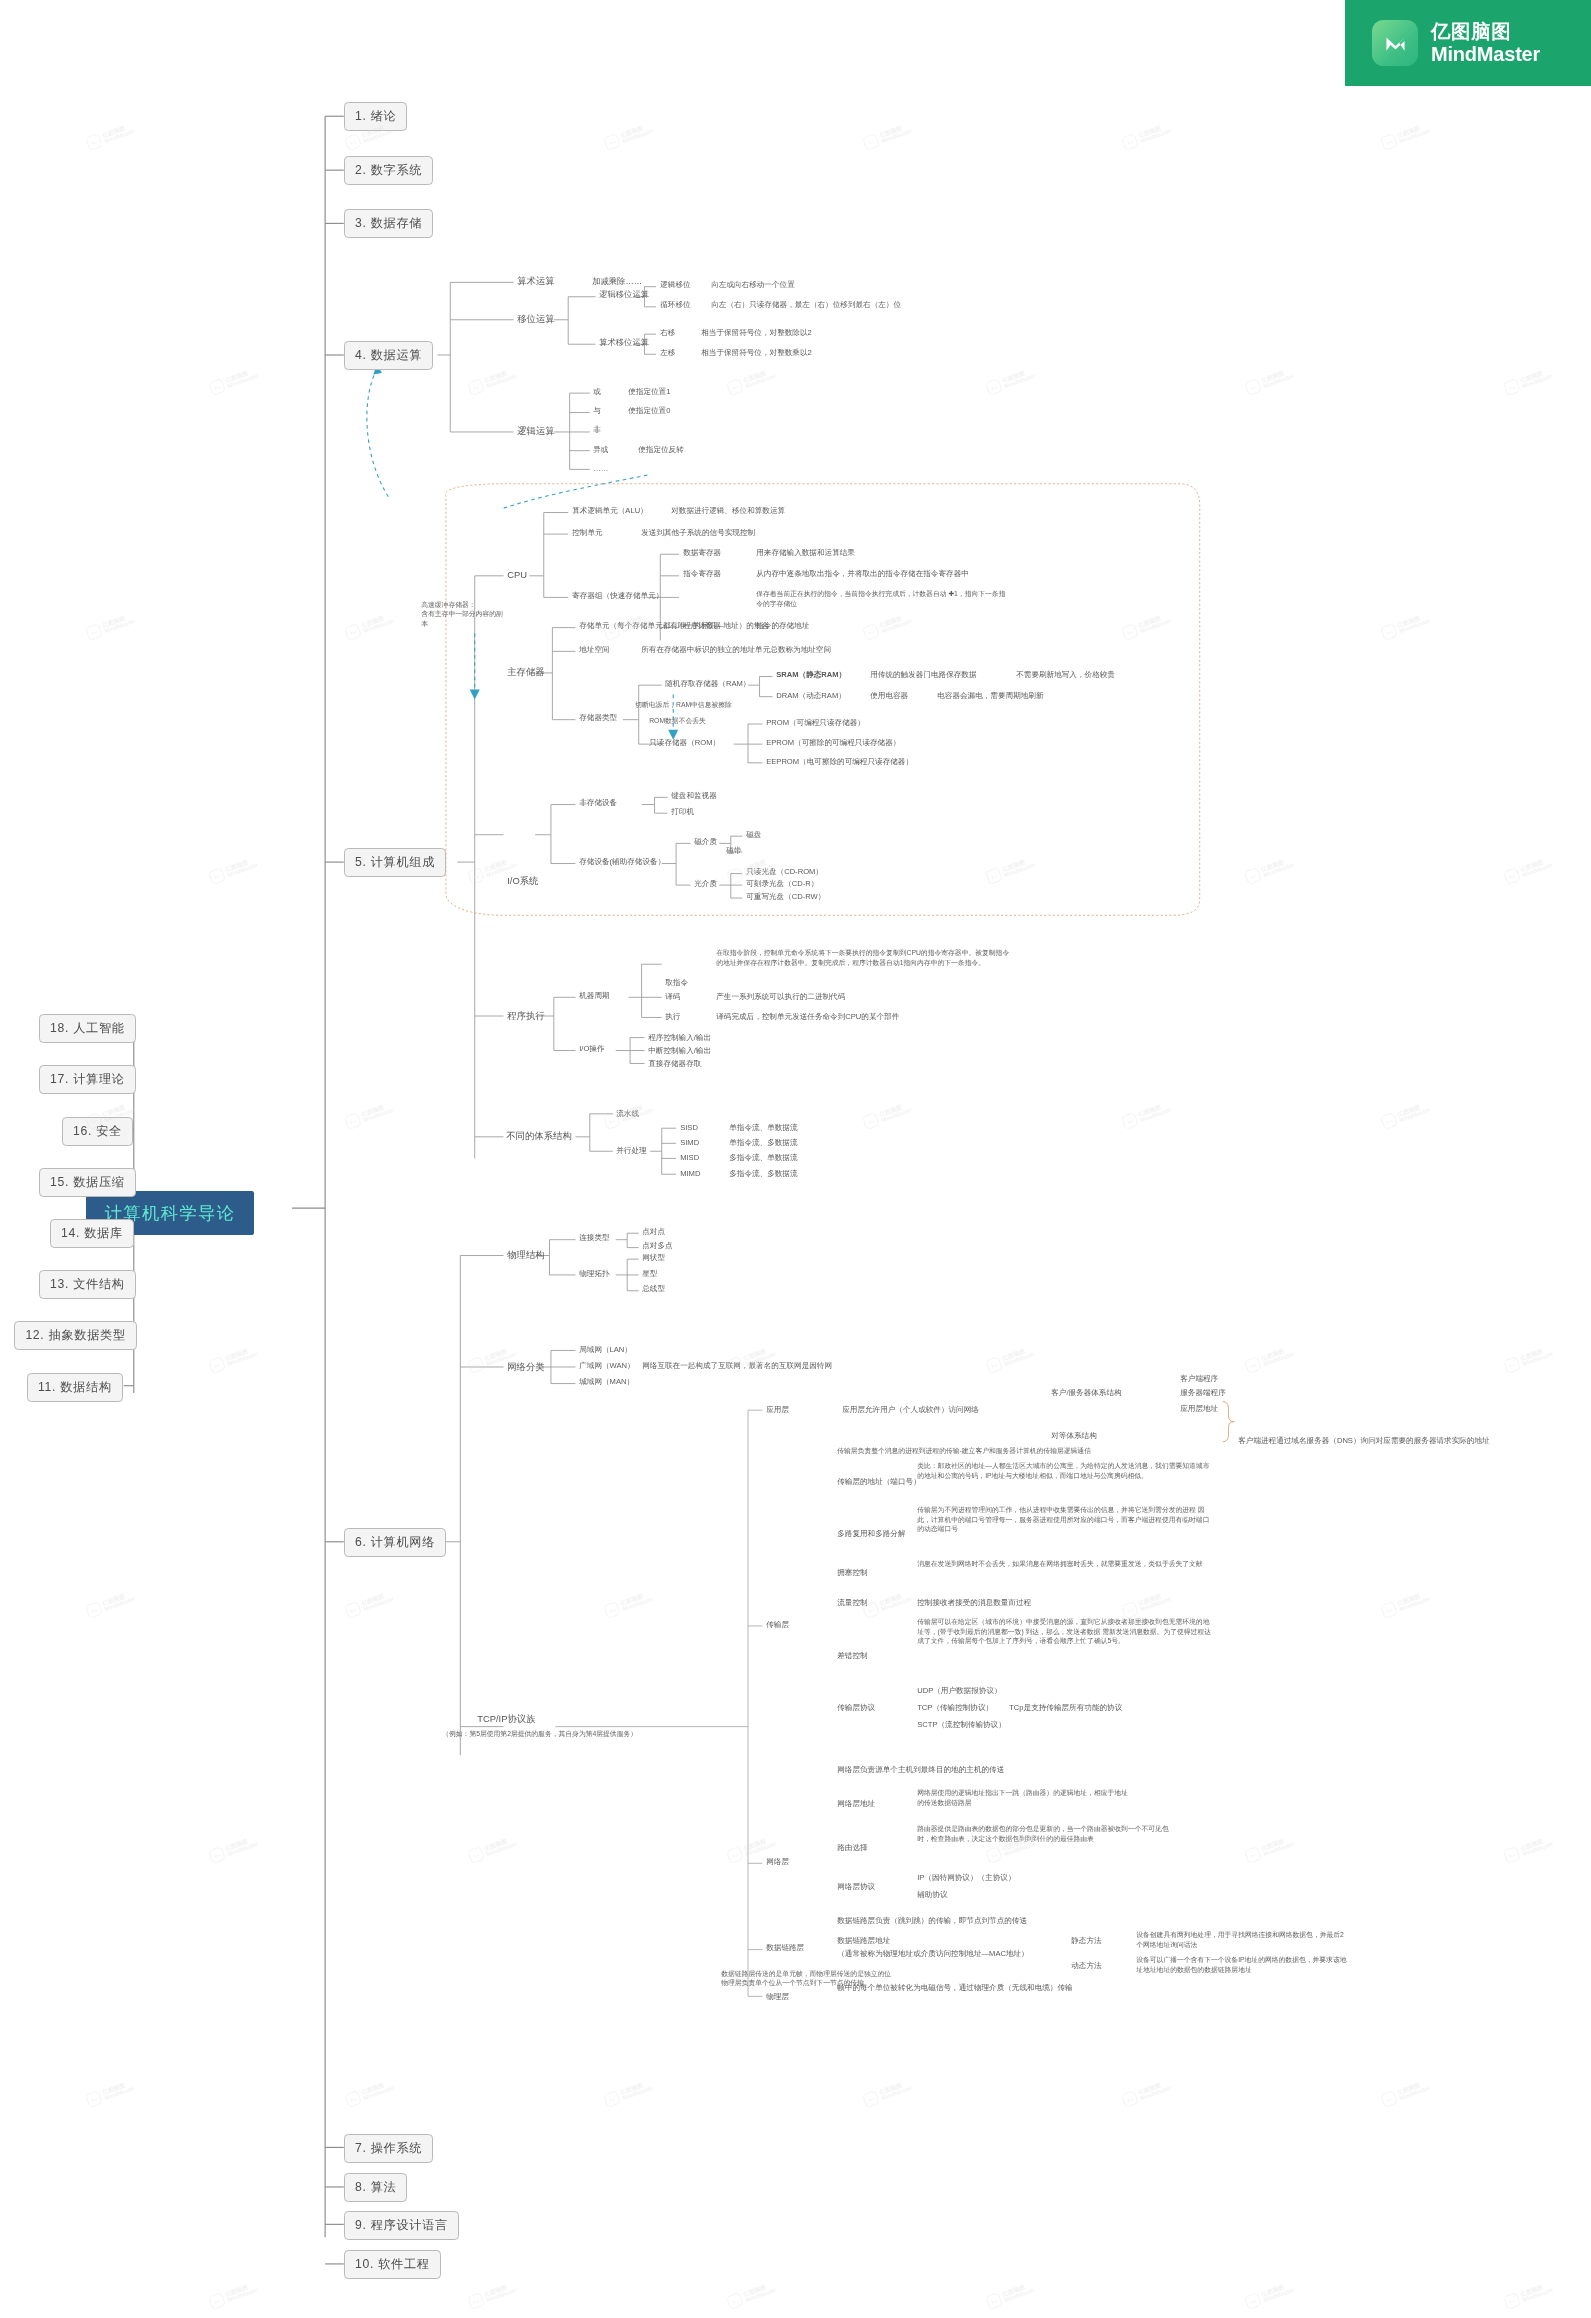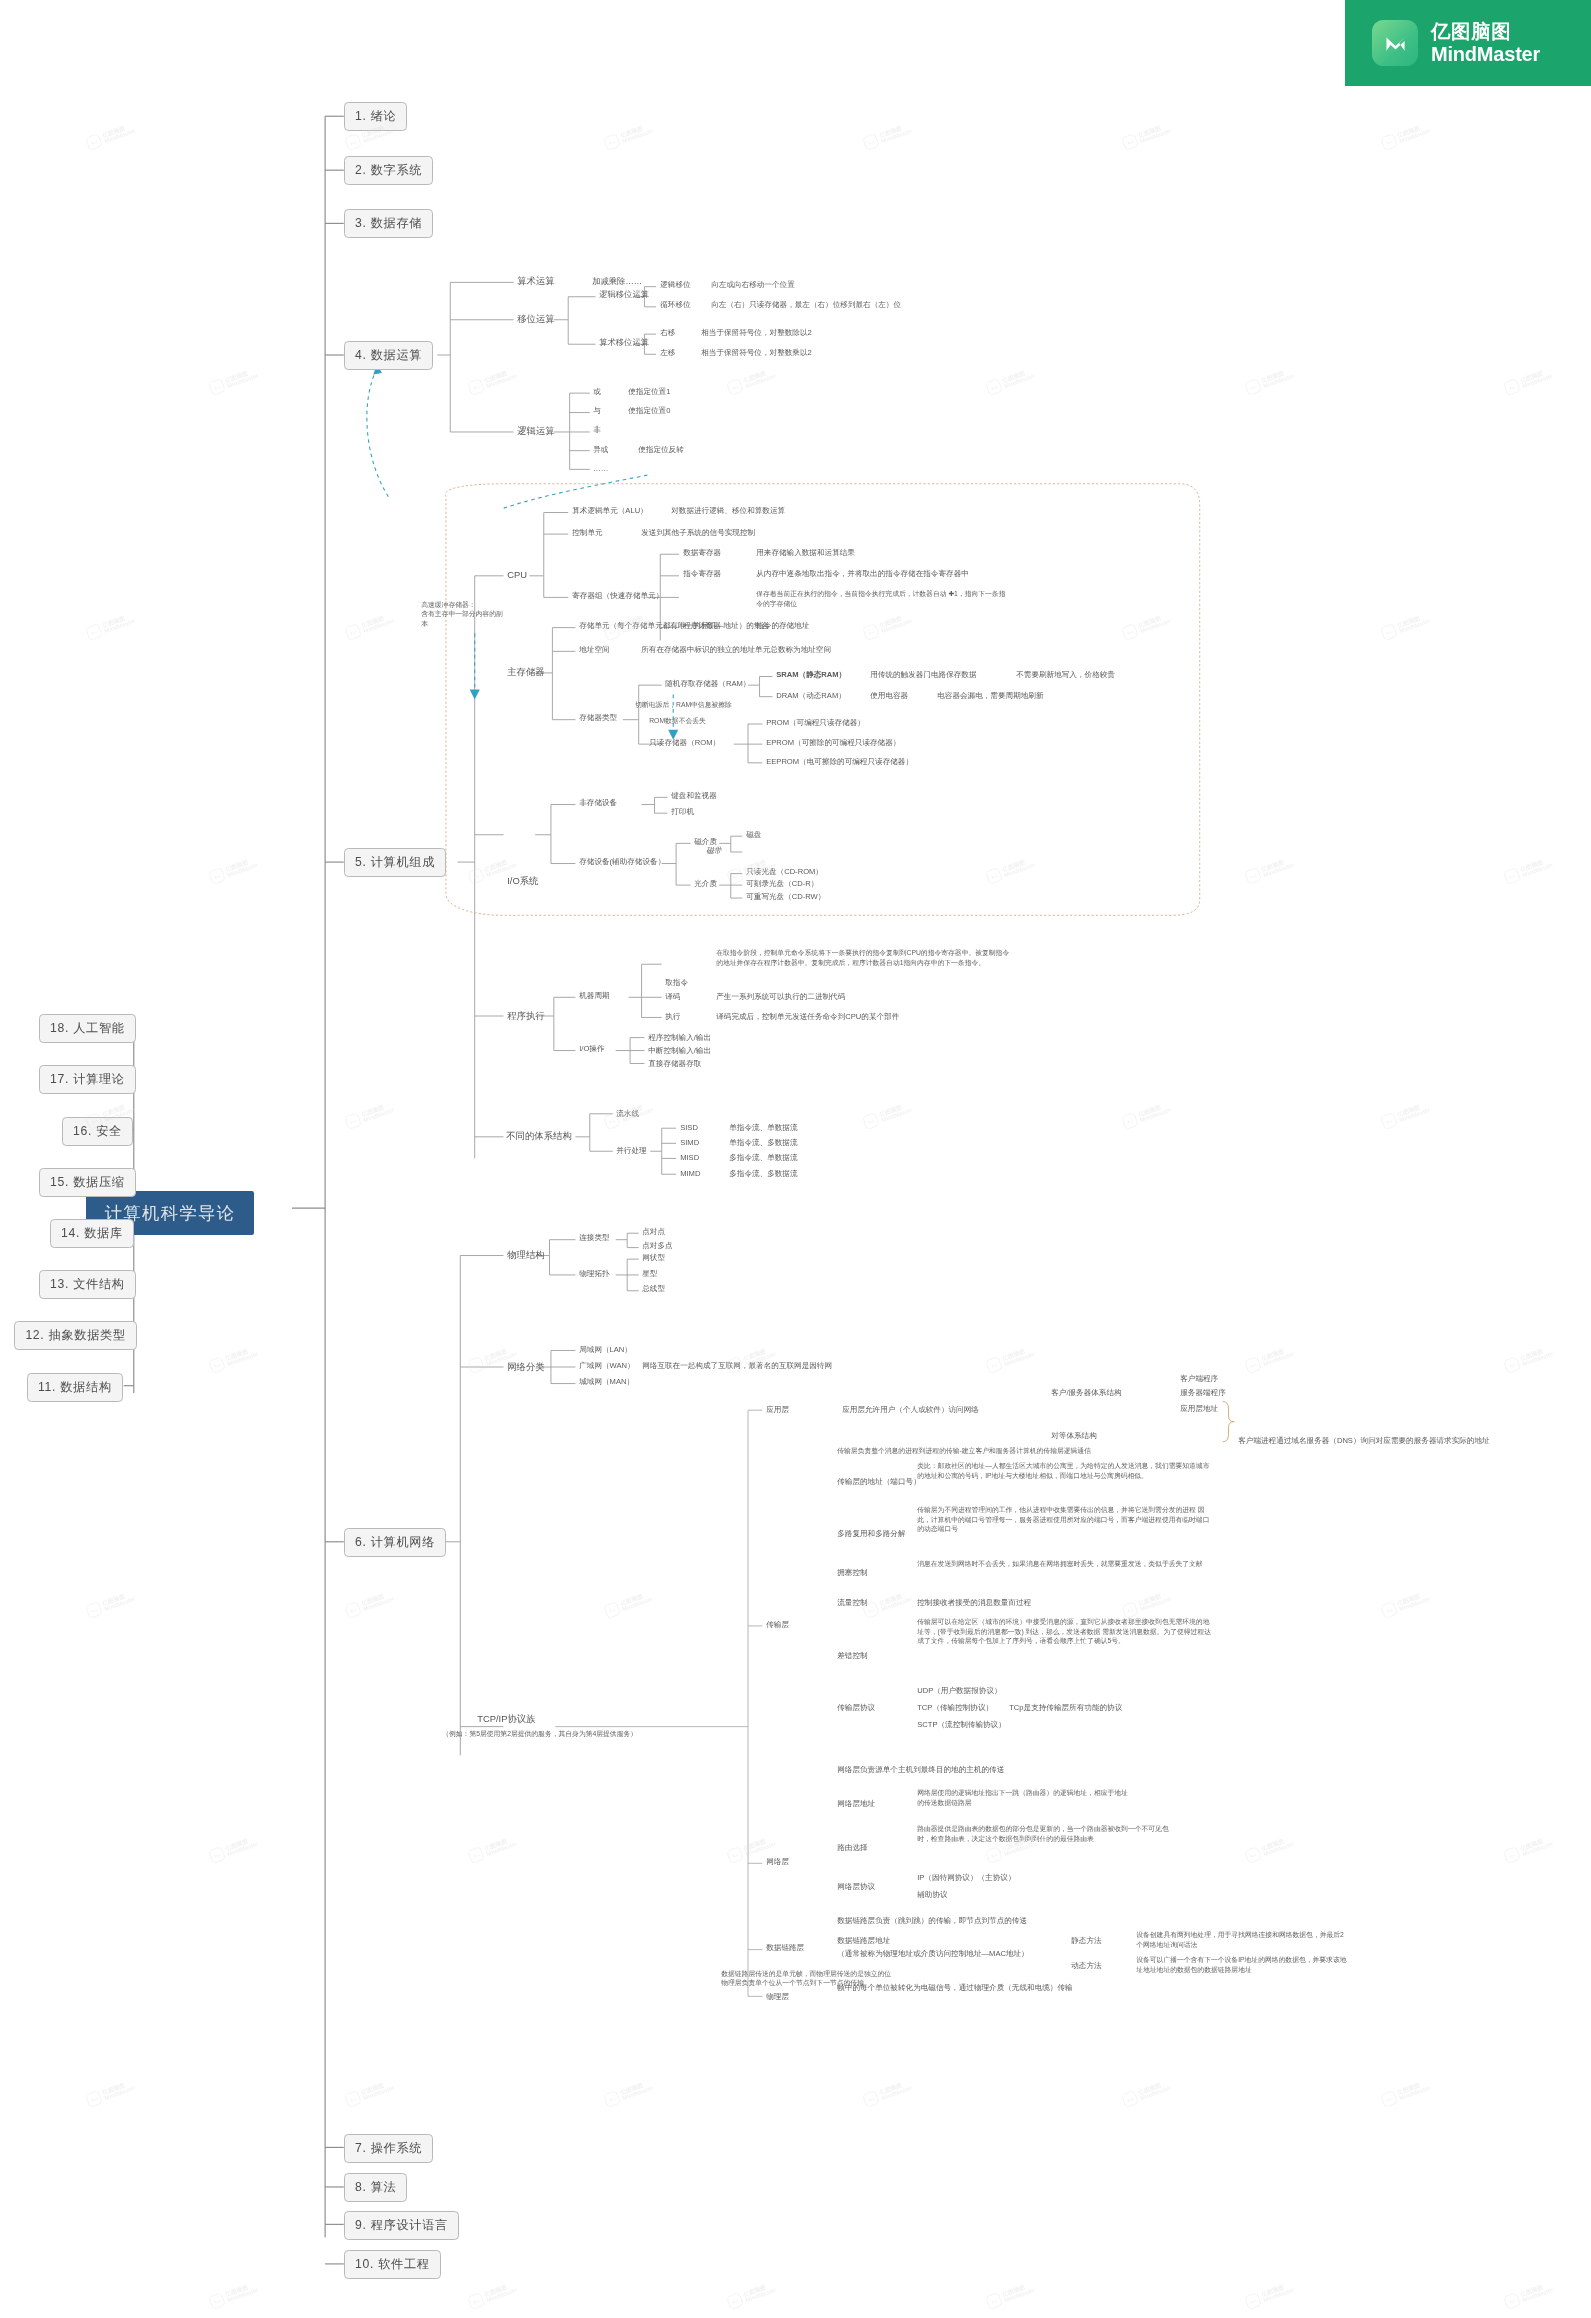--- a/index.html
+++ b/index.html
@@ -46,21 +46,21 @@
   .wm .wm-tx b { font-size:5.8px; color:#d2d2d2; font-weight:bold; }
   .wm .wm-tx i { font-size:5.8px; color:#d2d2d2; font-style:normal; font-weight:bold;}
 
   
   #links { position:absolute; left:0; top:0; width:1591px; height:2319px; }
 
   
   .node { position:absolute; white-space:nowrap; }
 
   .root {
-    background:#2e5c8a; color:#e5e5e5; border-radius:2.2px;
+    background:#2e5c8a; color:#5eead4; border-radius:2.2px;
     padding:10px 18.7px; font-size:17.3px; letter-spacing:1.4px;
   }
   .l1 {
     background:#f4f4f4; border:0.7px solid #b9b9b9; border-radius:4.3px;
     padding:5px 10px; font-size:12.2px; color:#4d4d4d; letter-spacing:0.7px;
   }
   .l2 { font-size:9.4px; color:#555; padding:0.7px 2.2px; }
   .l3 { font-size:8.3px; color:#555; padding:0.7px 2.2px; }
   .l4 { font-size:7.6px; color:#595959; padding:0.7px 2.2px; }
   .l5 { font-size:6.8px; color:#5e5e5e; padding:0.7px 2.2px; }
@@ -348,21 +348,21 @@
 <div class="node l4" style="left:764px; top:737px;">EPROM（可擦除的可编程只读存储器）</div>
 <div class="node l4" style="left:764px; top:756px;">EEPROM（电可擦除的可编程只读存储器）</div>
 
 <div class="node l2" style="left:505px; top:874px;">I/O系统</div>
 <div class="node l4" style="left:577px; top:797px;">非存储设备</div>
 <div class="node l4" style="left:669px; top:790px;">键盘和监视器</div>
 <div class="node l4" style="left:669px; top:806px;">打印机</div>
 <div class="node l4" style="left:577px; top:856px;">存储设备(辅助存储设备）</div>
 <div class="node l4" style="left:692px; top:836px;">磁介质</div>
 <div class="node l4" style="left:744px; top:829px;">磁盘</div>
-<div class="node l4" style="left:704px; top:845px;font-style:italic;">磁带</div>
+<div class="node l4" style="left:724px; top:845px;">磁带</div>
 <div class="node l4" style="left:692px; top:878px;">光介质</div>
 <div class="node l4" style="left:744px; top:866px;">只读光盘（CD-ROM）</div>
 <div class="node l4" style="left:744px; top:878px;">可刻录光盘（CD-R）</div>
 <div class="node l4" style="left:744px; top:891px;">可重写光盘（CD-RW）</div>
 
 <div class="node l2" style="left:505px; top:1009px;">程序执行</div>
 <div class="node l4" style="left:577px; top:990px;">机器周期</div>
 <div class="node desc w2" style="left:714px; top:947px;">在取指令阶段，控制单元命令系统将下一条要执行的指令复制到CPU的指令寄存器中。被复制指令的地址并保存在程序计数器中。复制完成后，程序计数器自动1指向内存中的下一条指令。</div>
 <div class="node l4" style="left:663px; top:977px;">取指令</div>
 <div class="node l4" style="left:663px; top:991px;">译码</div>

